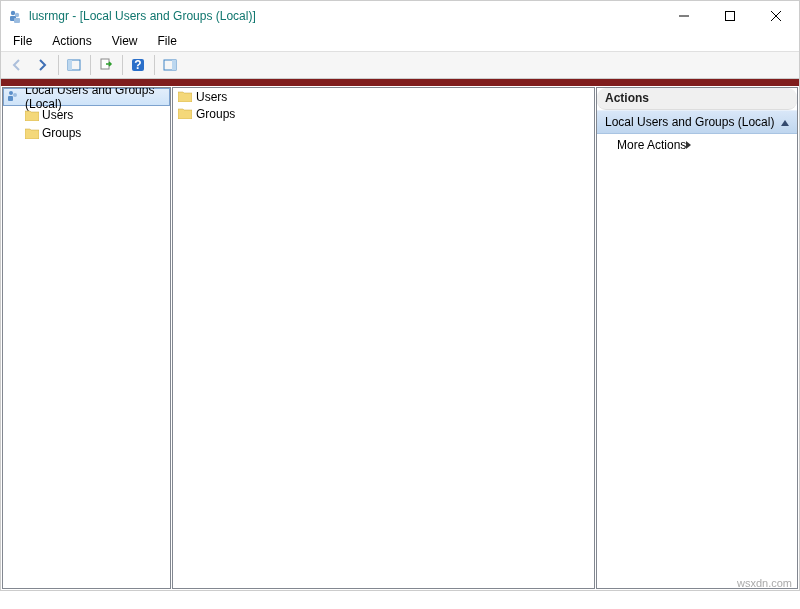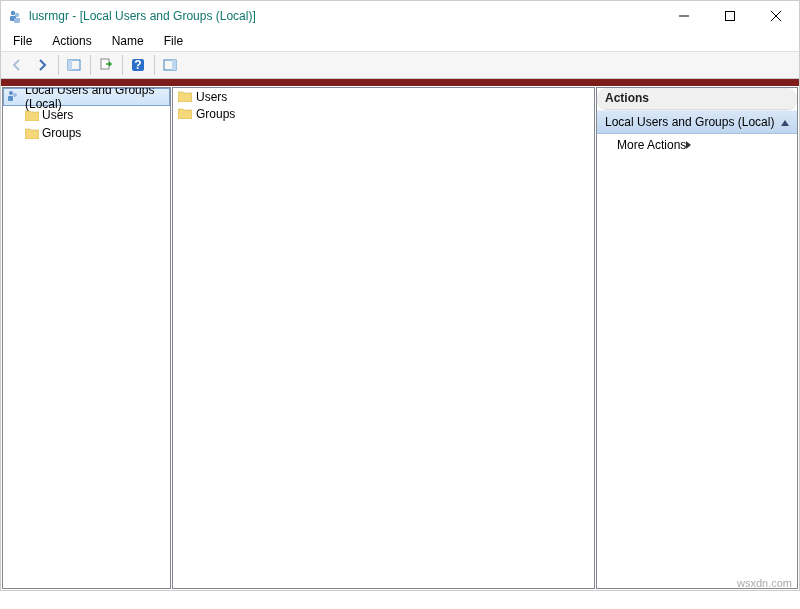--- a/index.html
+++ b/index.html
@@ -73,21 +73,21 @@
             <line x1="0" y1="0" x2="10" y2="10" stroke="currentColor" stroke-width="1"></line>
             <line x1="10" y1="0" x2="0" y2="10" stroke="currentColor" stroke-width="1"></line>
           </svg>
         </div>
     </div>
   </div>
 
   <div class="menu-bar">
     <div class="menu-item">File</div>
     <div class="menu-item">Actions</div>
-    <div class="menu-item">Name</div>
+    <div class="menu-item">View</div>
     <div class="menu-item">File</div>
   </div>
 
   <div class="toolbar">
     <div class="tool-btn disabled">
         <svg width="16" height="16">
           <path d="M10 3 L5 8 L10 13" fill="none" stroke="#3f6fb5" stroke-width="2"></path>
         </svg>
       </div>
     <div class="tool-btn">

